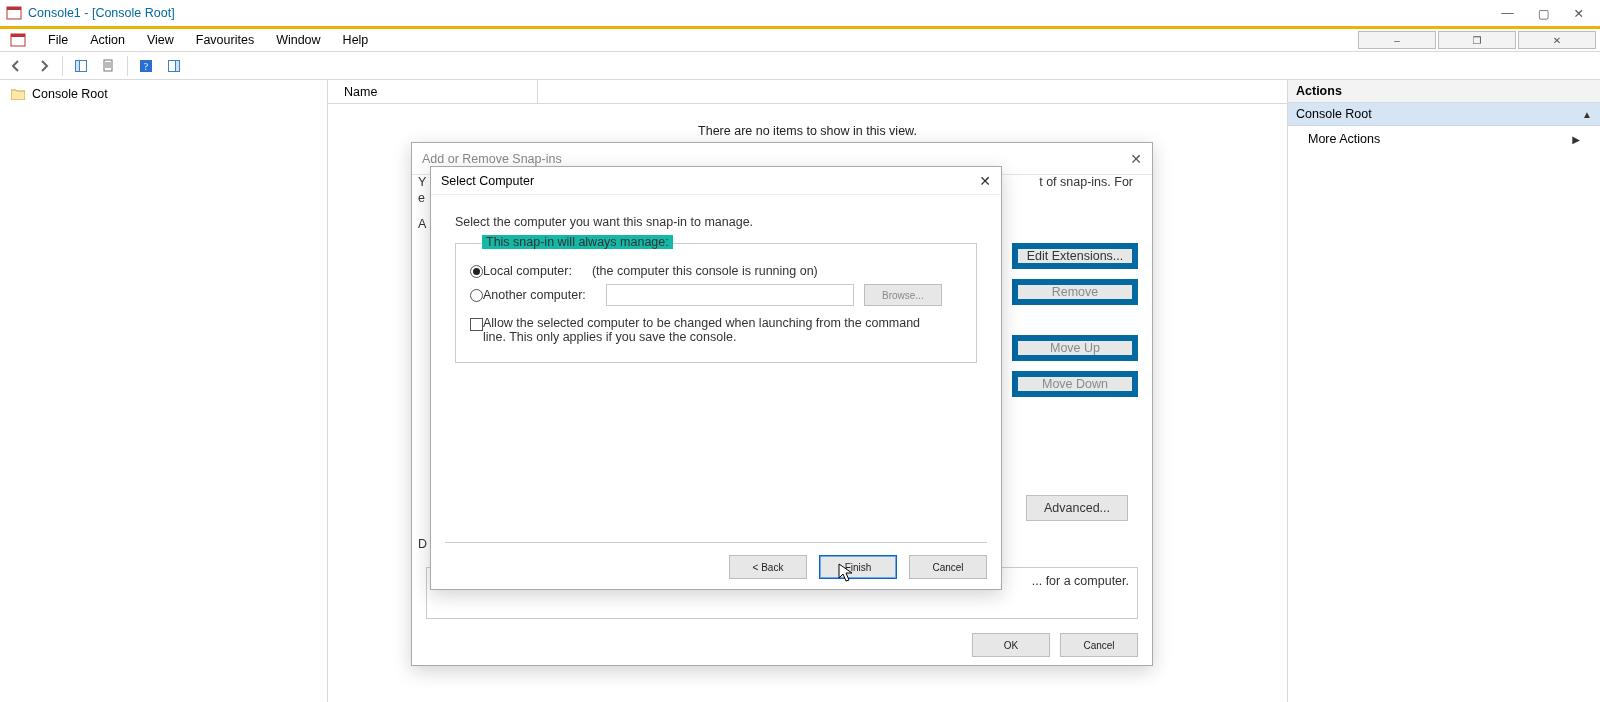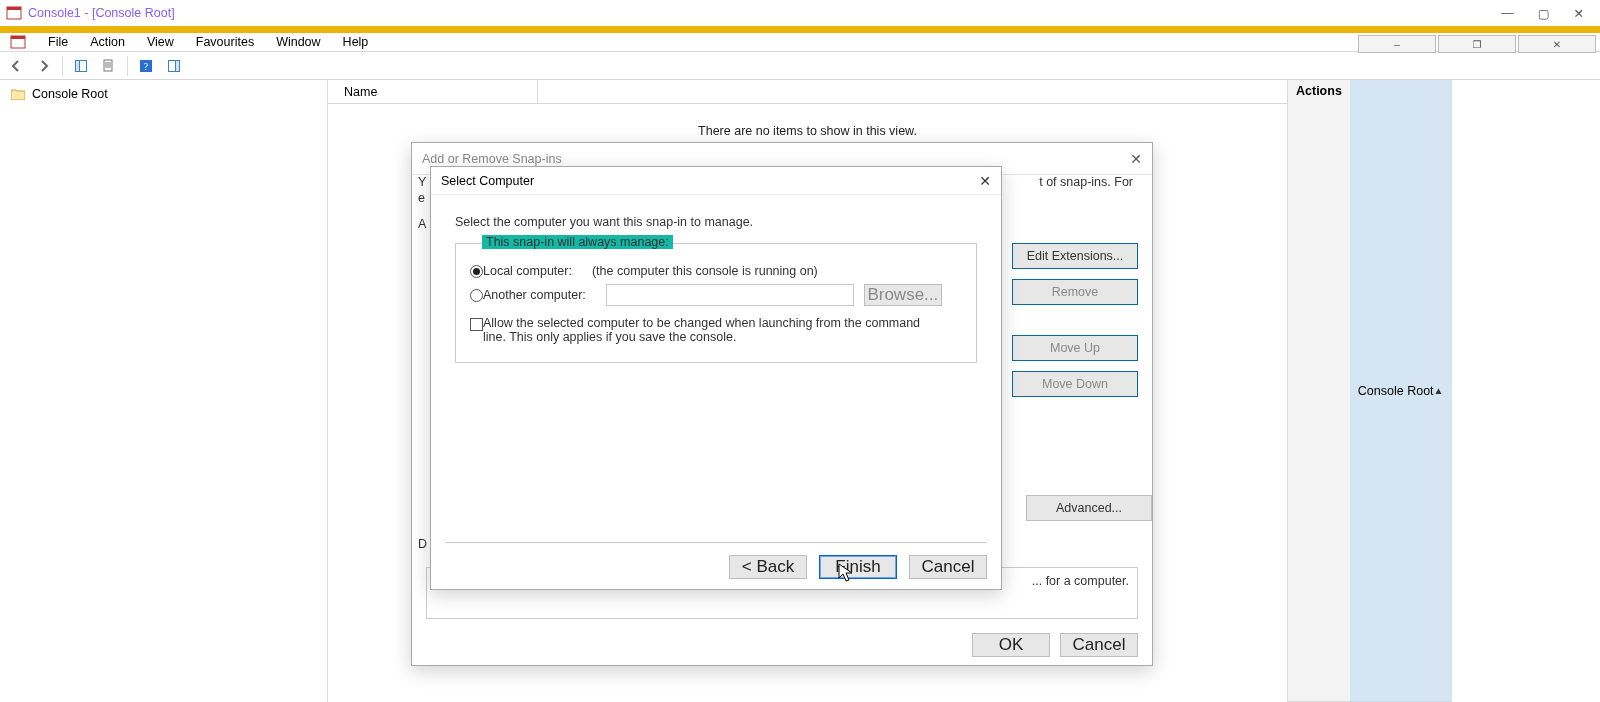--- a/index.html
+++ b/index.html
@@ -1,52 +1,52 @@
 <!DOCTYPE html>
 <html><head>
 <meta charset="utf-8">
 <style>
 html,body{margin:0;padding:0;height:100%;width:1600px;font-family:"Segoe UI",Tahoma,sans-serif;font-size:12.5px;color:#000;background:#fff;overflow:hidden}
 *{box-sizing:border-box}
 .titlebar{height:26px;display:flex;align-items:center;gap:6px;padding:0 6px;background:#fff}
 .titlebar .wc{margin-left:auto;display:flex;gap:24px;padding-right:10px;color:#555}
 .icon{display:inline-flex;width:16px;height:16px;align-items:center;justify-content:center}
-.titletext{color:#8b5cf6}
-.menubar{height:26px;display:flex;align-items:center;gap:22px;padding:0 10px;background:#fff;border-bottom:1px solid #d9d9d9;border-top:7px solid #eab308;position:relative}
+.titletext{color:#0369a1}
+.menubar{height:26px;display:flex;align-items:center;gap:22px;padding:0 10px;background:#fff;border-bottom:1px solid #d9d9d9;border-top:3px solid #eab308;position:relative}
 .menubar .mdi{position:absolute;right:4px;top:2px;display:flex;gap:2px}
 .mdi .btn{width:18px;height:18px;border:1px solid #bcbcbc;background:#f3f3f3;display:flex;align-items:center;justify-content:center;font-size:10px;color:#555}
 .toolbar{height:28px;display:flex;align-items:center;gap:4px;padding:0 4px;border-bottom:1px solid #d9d9d9}
 .tbtn{width:24px;height:24px;display:flex;align-items:center;justify-content:center;color:#555;border:1px solid transparent}
 .sep{width:1px;height:20px;background:#d9d9d9;margin:0 2px}
 .body{display:flex;height:calc(100% - 80px)}
 .tree{width:328px;border-right:1px solid #d9d9d9;padding:4px 6px}
 .treeitem{display:flex;align-items:center;gap:6px;padding:2px 4px}
 .folder{color:#d8b24a}
 .center{flex:1;position:relative;border-right:1px solid #d9d9d9}
 .listhdr{height:24px;border-bottom:1px solid #d9d9d9;display:flex;align-items:center;padding:0 10px}
 .listhdr .col{border-right:1px solid #d9d9d9;height:100%;display:flex;align-items:center;padding:0 6px;width:200px}
 .empty{text-align:center;color:#222;margin-top:20px}
-.actions{width:312px;display:flex;flex-direction:row}
+.actions{width:312px;display:flex;flex-direction:column}
 .actions .hdr{background:#f3f3f3;border-bottom:1px solid #d9d9d9;padding:4px 8px;font-weight:600}
 .actions .grp{background:#d6e5f3;padding:4px 8px;display:flex;align-items:center;justify-content:space-between;border-bottom:1px solid #c9d7e6}
 .actions .row{padding:6px 20px;display:flex;align-items:center;justify-content:space-between}
 .arrow{font-size:10px;color:#333}
 
 .dlg{position:absolute;background:#fff;border:1px solid #a9a9a9;box-shadow:0 5px 18px rgba(0,0,0,.18)}
 #dlg-outer{left:411px;top:142px;width:742px;height:524px}
 #dlg-outer .titlebar2{height:32px;display:flex;align-items:center;padding:0 10px;color:#888;border-bottom:1px solid #e5e5e5}
 #dlg-outer .close{margin-left:auto;font-size:14px;color:#555}
 #dlg-outer .body2{padding:8px 14px;color:#333;position:relative;height:calc(100% - 32px - 40px)}
 #dlg-outer .cuttxt{color:#333}
 .sidebtns{position:absolute;right:14px;top:68px;width:126px;display:flex;flex-direction:column;gap:10px}
-.sidebtns .sbtn{height:26px;border:1px solid #0369a1;background:#e7e7e7;display:flex;align-items:center;justify-content:center;color:#333}
+.sidebtns .sbtn{height:26px;border:6px solid #0369a1;background:#e7e7e7;display:flex;align-items:center;justify-content:center;color:#333}
 .sidebtns .sbtn.disabled{color:#8a8a8a}
 .desc{position:absolute;left:14px;right:14px;bottom:6px;border:1px solid #ccc;padding:10px 12px;color:#333}
 #dlg-outer .footer{position:absolute;bottom:0;left:0;right:0;height:40px;display:flex;align-items:center;justify-content:flex-end;gap:10px;padding:0 14px}
-.btn{min-width:78px;height:24px;border:1px solid #bdbdbd;background:#e7e7e7;display:inline-flex;align-items:center;justify-content:center;color:#222;font-size:17px}
+.btn{min-width:78px;height:24px;border:1px solid #bdbdbd;background:#e7e7e7;display:inline-flex;align-items:center;justify-content:center;color:#222;font-size:10px}
 .btn.primary{border:1px solid #0e63c7;box-shadow:inset 0 0 0 1px #6fa8e4}
 .btn.disabled{color:#8a8a8a}
 
 #dlg-inner{left:430px;top:166px;width:572px;height:424px;z-index:5}
 #dlg-inner .ititle{height:28px;display:flex;align-items:center;padding:0 10px;border-bottom:1px solid #eee}
 #dlg-inner .ititle .x{margin-left:auto;color:#333;font-size:14px}
 #dlg-inner .ibody{padding:20px 24px 0 24px;color:#333}
 .group{border:1px solid #ccc;padding:14px 14px 18px 14px;margin-top:14px;position:relative}
 .group .legend{position:absolute;top:-9px;left:26px;background:#14b8a6;padding:0 4px;color:#333}
 .radio-row{display:flex;align-items:center;margin:6px 0}
@@ -155,20 +155,24 @@
     </div>
     <div class="empty">There are no items to show in this view.</div>
   </div>
 
   <div class="actions">
     <div class="hdr">Actions</div>
     <div class="grp">
       <span>Console Root</span>
       <span class="arrow">▲</span>
     </div>
+    <div class="row">
+      <span>More Actions</span>
+      <span class="arrow">▶</span>
+    </div>
   </div>
 </div>
 
 <div id="dlg-outer" class="dlg">
   <div class="titlebar2">
     <span>Add or Remove Snap-ins</span>
     <span class="close">✕</span>
   </div>
   <div class="body2">
     <span class="cuttxt" style="position:absolute;left:6px;top:0">Y</span>
@@ -176,21 +180,21 @@
     <span class="cuttxt" style="position:absolute;left:6px;top:16px">e</span>
     <span class="cuttxt" style="position:absolute;left:6px;top:42px">A</span>
 
     <div class="sidebtns">
       <div class="sbtn">Edit Extensions...</div>
       <div class="sbtn disabled">Remove</div>
       <div class="sbtn disabled" style="margin-top:20px">Move Up</div>
       <div class="sbtn disabled">Move Down</div>
       <div style="flex:1"></div>
     </div>
-    <div style="position:absolute;right:0;top:320px;width:126px">
+    <div style="position:absolute;right:24px;top:320px;width:102px">
       <div class="sbtn" style="height:26px;border:1px solid #bdbdbd;background:#e7e7e7;display:flex;align-items:center;justify-content:center">Advanced...</div>
     </div>
 
     <span class="cuttxt" style="position:absolute;left:6px;bottom:74px">D</span>
     <div class="desc" style="height:52px;bottom:6px">
       <span style="position:absolute;right:8px;top:6px">... for a computer.</span>
     </div>
   </div>
   <div class="footer">
     <div class="btn">OK</div>

